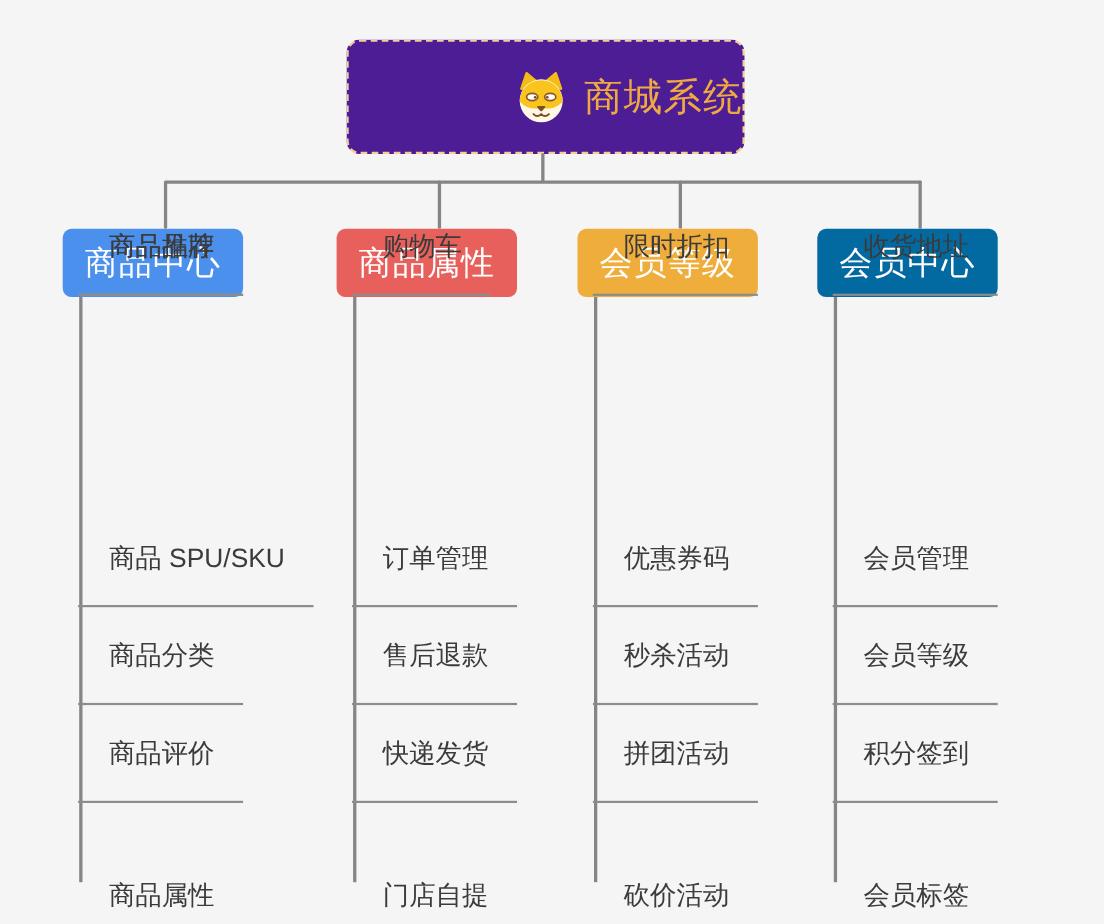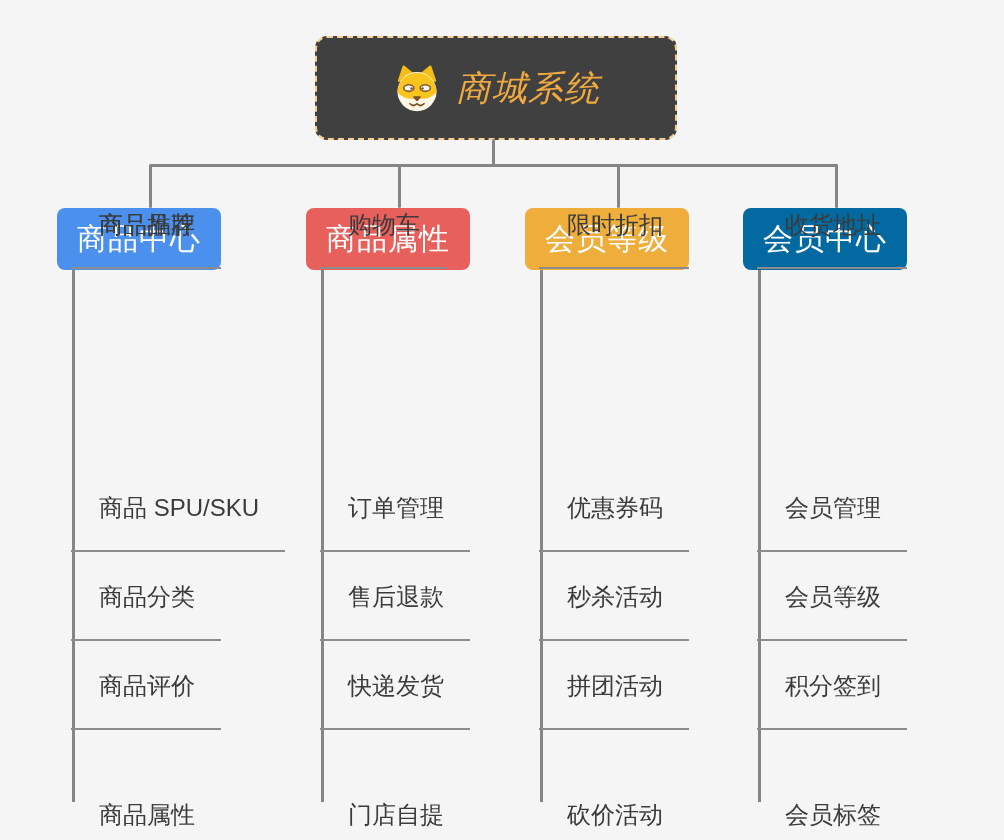--- a/index.html
+++ b/index.html
@@ -8,27 +8,26 @@
     background: #F5F5F5;
     font-family: "Liberation Sans", "DejaVu Sans", sans-serif;
     overflow: hidden;
   }
   .canvas { position: relative; width: 1004px; height: 840px; }
 
   
   .root-node {
     position: absolute; left: 315px; top: 36px;
     width: 362px; height: 104px;
-    background: #404040;
+    background: #4c1d95;
     border: 2px dashed #F6CE92;
     border-radius: 12px;
     box-sizing: border-box;
-    display: flex; align-items: center; justify-content: center;
+    display: flex; align-items: center; justify-content: flex-end;
     gap: 14px;
-    font-style: italic;
   }
   .root-title {
     font-size: 35px;
     color: #EFA940;
     letter-spacing: 1px;
     white-space: nowrap;
   }
   .root-icon { width: 50px; height: 47px; flex: 0 0 auto; }
 
   

